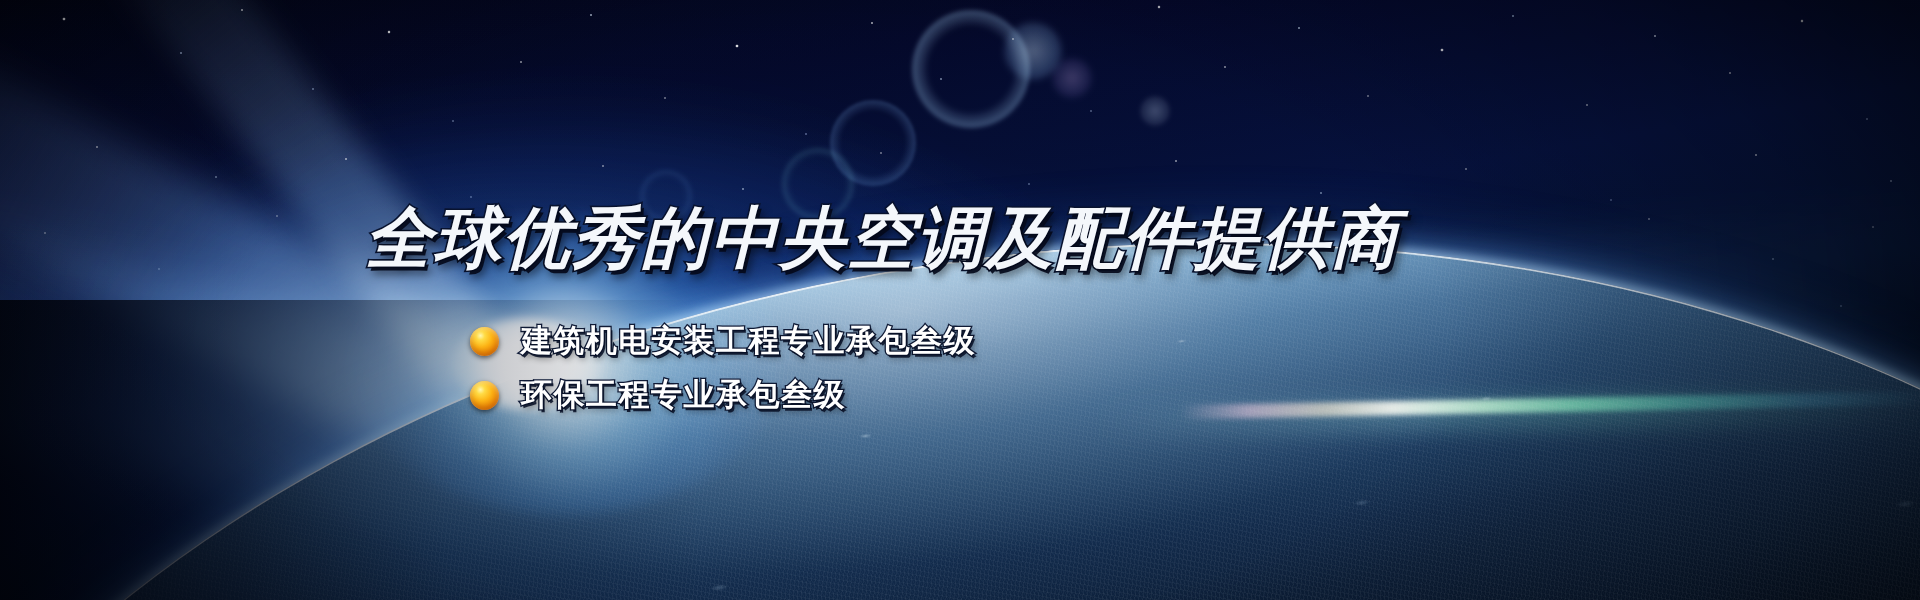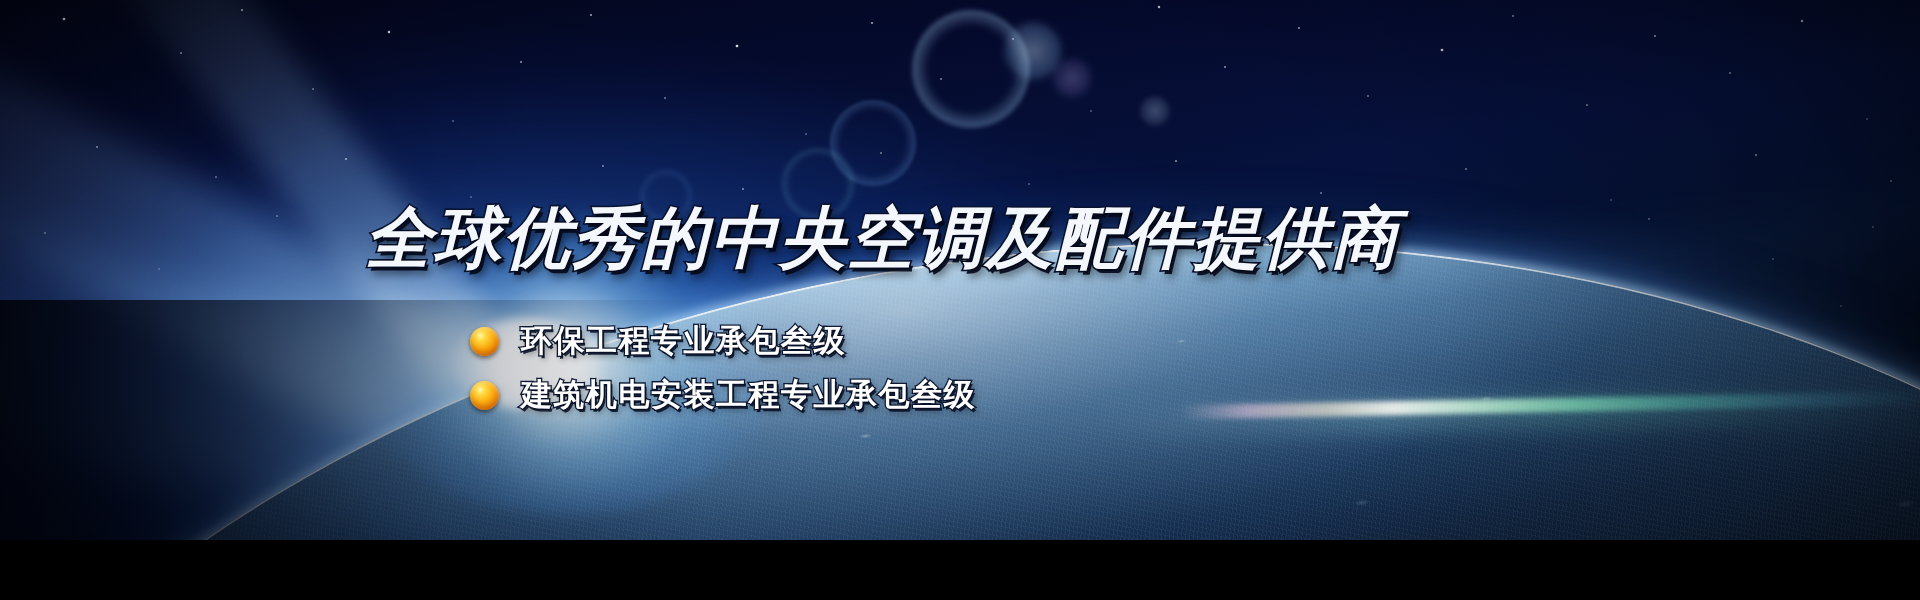--- a/index.html
+++ b/index.html
@@ -5,21 +5,21 @@
   * { margin:0; padding:0; box-sizing:border-box; }
   html,body{
     width:1920px; height:600px; overflow:hidden;
     background:#000;
     font-family:"DejaVu Sans","Liberation Sans",sans-serif;
   }
 
   
   #banner{
     position:relative;
-    width:1920px; height:540px;
+    width:1920px; height:600px;
     overflow:hidden;
     background:#02050f;
   }
 
   
   .space-base{
     position:absolute; inset:0;
     background:
       radial-gradient(ellipse 900px 520px at 28% 74%, rgba(30,90,190,0.55) 0%, rgba(12,40,110,0.30) 42%, rgba(2,8,26,0) 72%),
       radial-gradient(ellipse 1500px 700px at 34% 78%, rgba(16,52,140,0.50) 0%, rgba(5,16,48,0.25) 50%, rgba(0,0,0,0) 80%),
@@ -361,24 +361,24 @@
   <div class="vignette"></div>
 
   <div class="content">
 
     <div class="headline">全球优秀的中央空调及配件提供商</div>
 
     <div class="bullets">
 
       <div class="bullet-row">
         <span class="bullet-dot"></span>
+        <span class="bullet-text">建筑机电安装工程专业承包叁级</span>
+      </div>
+
+      <div class="bullet-row">
+        <span class="bullet-dot"></span>
         <span class="bullet-text">环保工程专业承包叁级</span>
       </div>
 
-      <div class="bullet-row">
-        <span class="bullet-dot"></span>
-        <span class="bullet-text">建筑机电安装工程专业承包叁级</span>
-      </div>
-
     </div>
   </div>
 
 </div>
 
 </body></html>

